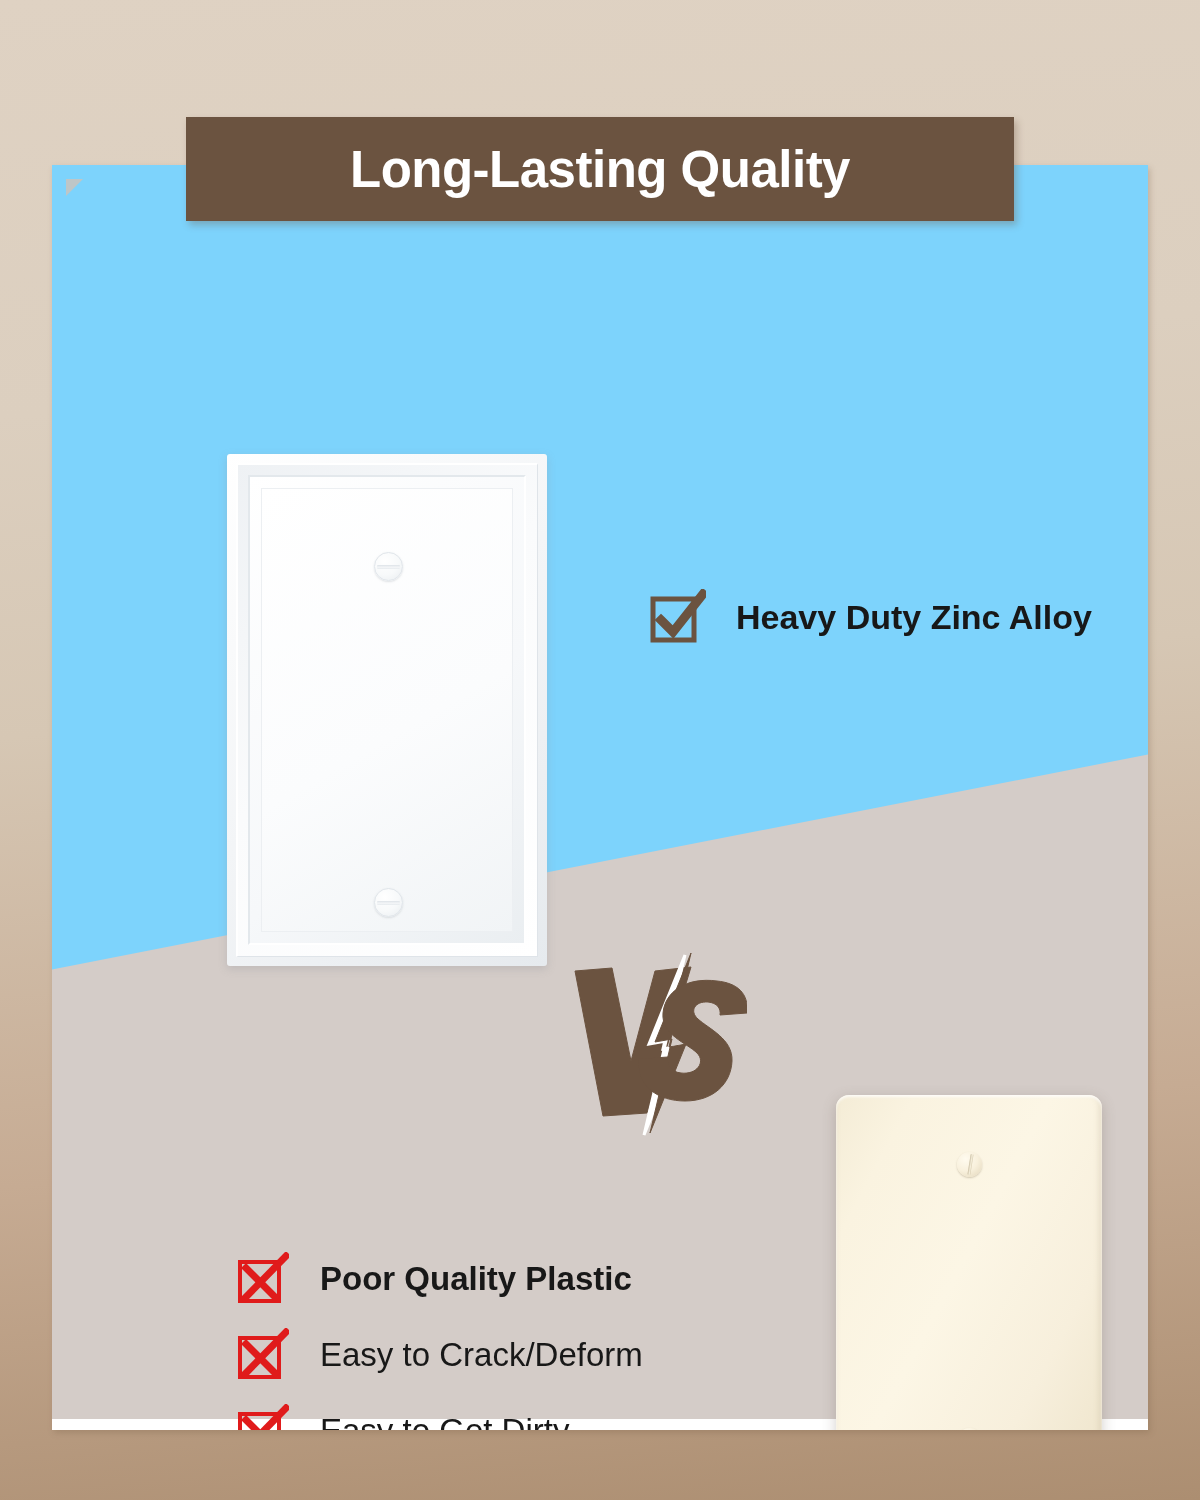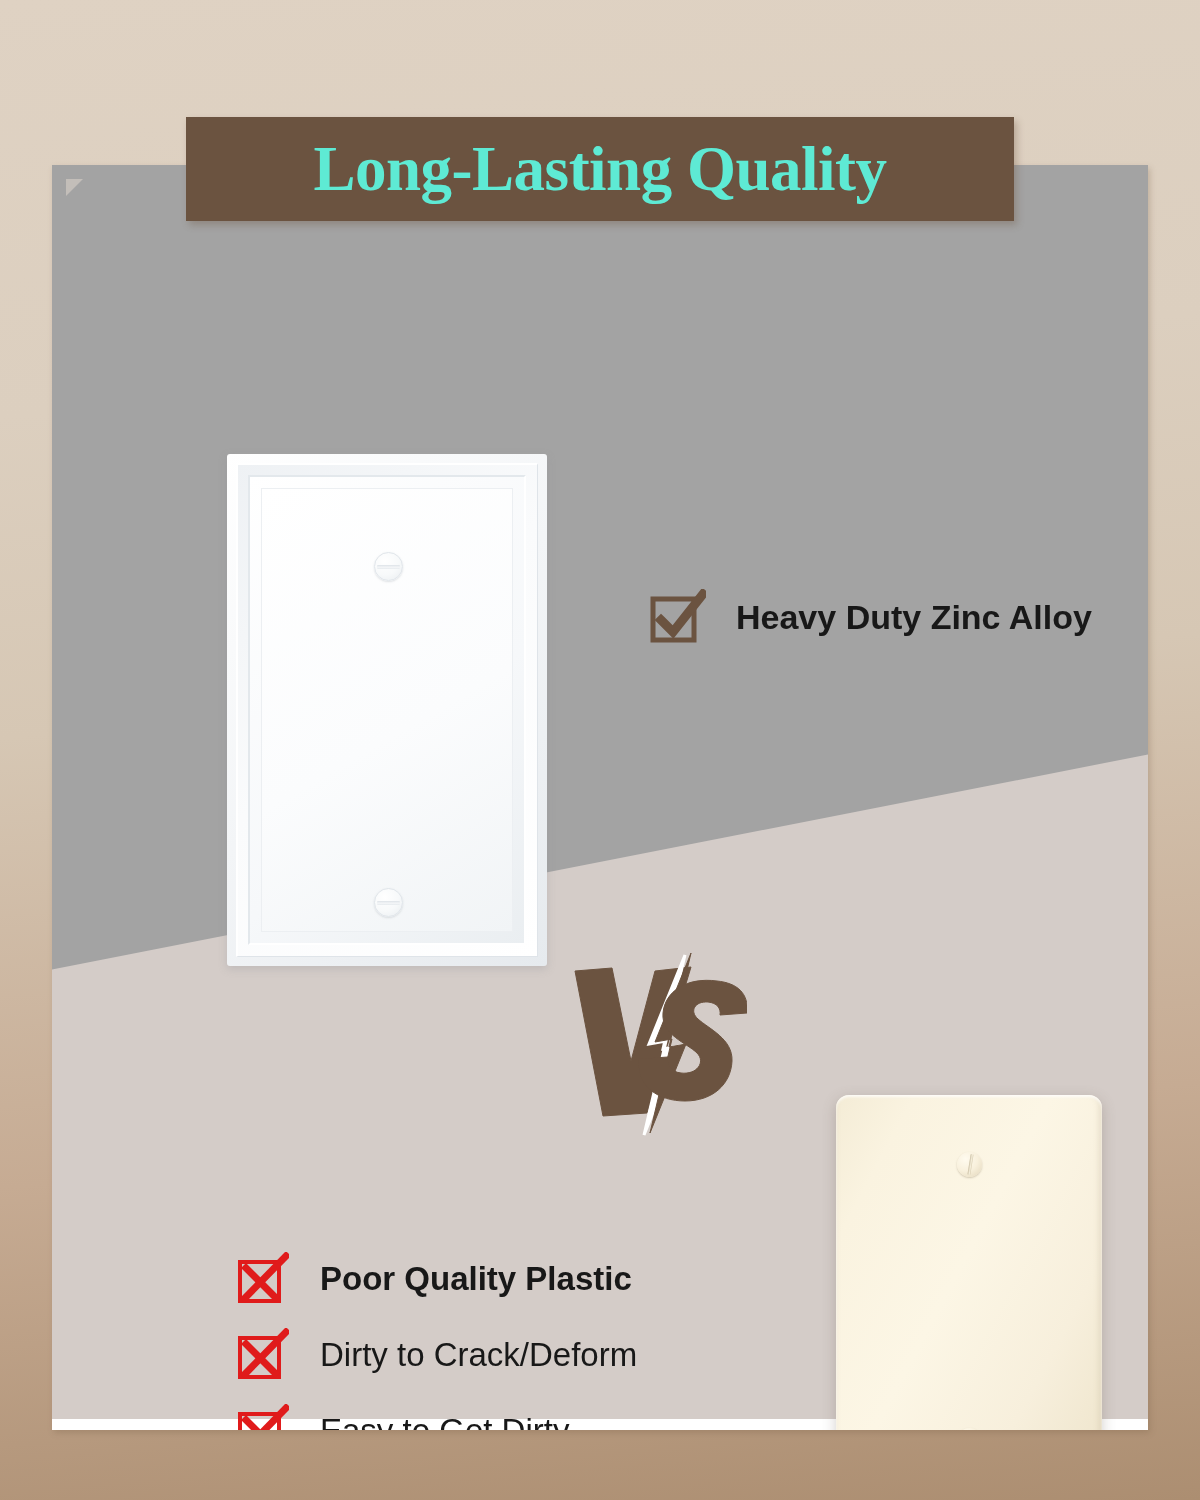--- a/index.html
+++ b/index.html
@@ -21,21 +21,21 @@
     inset: 0;
   }
 
   
   .card {
     position: absolute;
     left: 52px;
     top: 165px;
     width: 1096px;
     height: 1265px;
-    background: #a3a3a3;
+    background: #7dd3fc;
     box-shadow: 2px 3px 6px rgba(120, 95, 70, 0.28);
     overflow: hidden;
   }
   .card-fold {
     position: absolute;
     left: 14px;
     top: 14px;
     width: 0;
     height: 0;
     border-left: 17px solid #c9c3bd;
@@ -51,27 +51,27 @@
     width: 828px;
     height: 104px;
     background: #6b5340;
     box-shadow: 3px 4px 7px rgba(105, 82, 60, 0.33);
     display: flex;
     align-items: center;
     justify-content: center;
     z-index: 40;
   }
   .banner-title {
-    color: #5eead4;
-    font-size: 63px;
+    color: #ffffff;
+    font-size: 51px;
     font-weight: bold;
     letter-spacing: -0.5px;
     line-height: 1;
     white-space: nowrap;
-    font-family: Liberation Serif, serif;
+    font-family: Liberation Sans, sans-serif;
   }
 
   
   .lower-band {
     position: absolute;
     left: 0;
     top: 0;
     width: 1096px;
     height: 1265px;
     background: #d4ccc8;
@@ -303,21 +303,21 @@
         <span class="flabel bold">Poor Quality Plastic</span>
       </div>
       <div class="frow">
         <span class="mark">
           <svg width="52" height="52" viewBox="0 0 52 52">
             <rect x="3" y="10" width="39" height="39" fill="none" stroke="#E01B1B" stroke-width="4"></rect>
             <path d="M9 16 L38 45" stroke="#E01B1B" stroke-width="7" stroke-linecap="square"></path>
             <path d="M8 46 L49 4" stroke="#E01B1B" stroke-width="7" stroke-linecap="square"></path>
           </svg>
         </span>
-        <span class="flabel">Dirty to Crack/Deform</span>
+        <span class="flabel">Easy to Crack/Deform</span>
       </div>
       <div class="frow">
         <span class="mark">
           <svg width="52" height="52" viewBox="0 0 52 52">
             <rect x="3" y="10" width="39" height="39" fill="none" stroke="#E01B1B" stroke-width="4"></rect>
             <path d="M9 16 L38 45" stroke="#E01B1B" stroke-width="7" stroke-linecap="square"></path>
             <path d="M8 46 L49 4" stroke="#E01B1B" stroke-width="7" stroke-linecap="square"></path>
           </svg>
         </span>
         <span class="flabel">Easy to Get Dirty</span>

